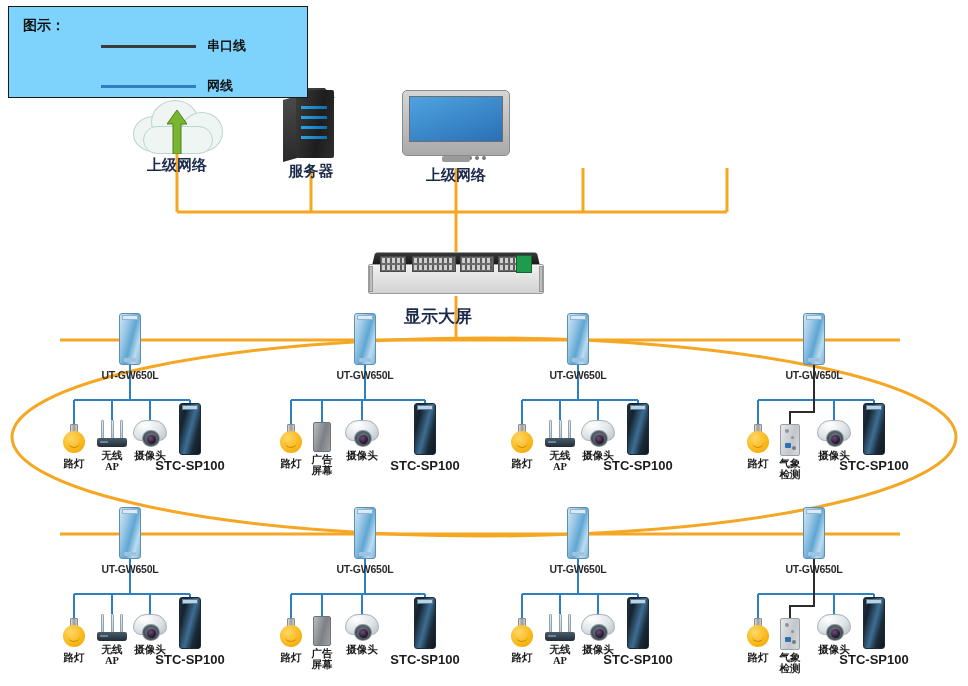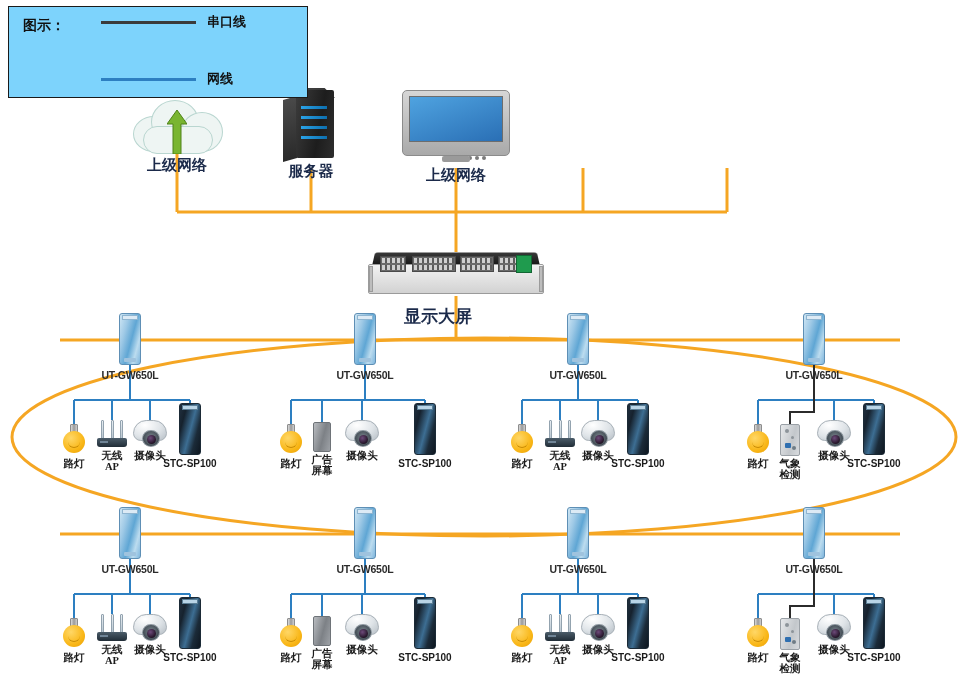--- a/index.html
+++ b/index.html
@@ -45,21 +45,21 @@
   .cap-gw{
     font-family:"Liberation Sans","DejaVu Sans",sans-serif;
     font-size:10.5px;font-weight:bold;color:#2b2b2b;letter-spacing:-.2px;
   }
   .cap-dev{
     font-family:"Liberation Serif","DejaVu Serif",serif;
     font-size:10.5px;font-weight:bold;color:#1b1b1b;line-height:11px;
   }
   .cap-dev-en{
     font-family:"Liberation Sans","DejaVu Sans",sans-serif;
-    font-size:10px;font-weight:bold;color:#1b1b1b;
+    font-size:13px;font-weight:bold;color:#1b1b1b;
   }
   .cap-switch{
     position:absolute;
     font-family:"Liberation Serif","DejaVu Serif",serif;
     font-size:17px;font-weight:bold;color:#1b2a4a;white-space:nowrap;
     z-index:5;
   }
 
   
   .cloud{position:relative;width:96px;height:58px;}
@@ -389,25 +389,25 @@
       <line x1="874" y1="594" x2="874" y2="599"></line>
     </g>
 
     <g stroke="#2b2b2b" stroke-width="2" fill="none">
       <path d="M814 559 L814 606 L790 606 L790 622"></path>
     </g>
   </svg>
 
   <div class="legend">
     <div class="legend-title">图示：</div>
-    <div class="legend-row" style="top:4px;text-decoration:underline;">
+    <div class="legend-row" style="top:28px;text-decoration:underline;">
       <span class="legend-line" style="background:#3b3b3b;"></span>
       <span class="legend-label">串口线</span>
     </div>
-    <div class="legend-row" style="top:61px;">
+    <div class="legend-row" style="top:68px;">
       <span class="legend-line" style="background:#2d7fc1;"></span>
       <span class="legend-label">网线</span>
     </div>
   </div>
 
   <div class="node" style="left:283px;top:88px;width:56px;">
     <div class="tower">
       <div class="top"></div>
         <div class="side"></div>
         <div class="face"></div>

